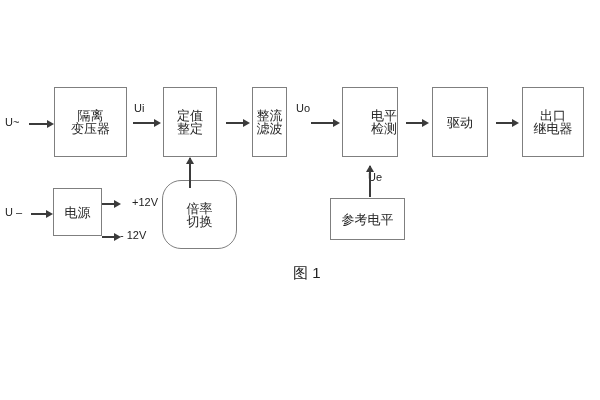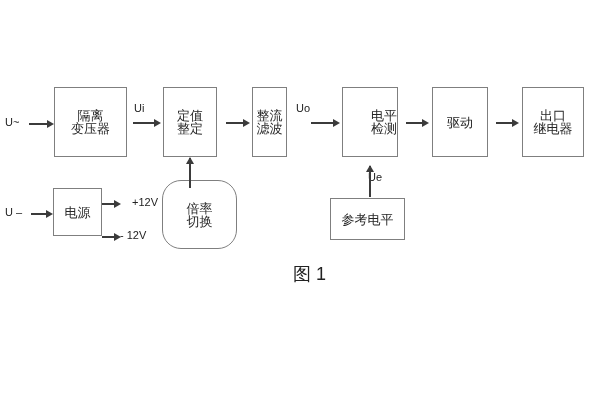--- a/index.html
+++ b/index.html
@@ -57,21 +57,21 @@
     position: absolute;
     top: -1px;
     left: -3.25px;
     width: 0; height: 0;
     border-bottom: 7px solid #3b3b3b;
     border-left: 4px solid transparent;
     border-right: 4px solid transparent;
   }
   .caption {
     position: absolute;
-    font-size: 18px;
+    font-size: 15px;
     color: #222222;
     line-height: 1;
     white-space: nowrap;
   }
 </style>
 </head>
 <body>
 
 <div id="canvas">
 

